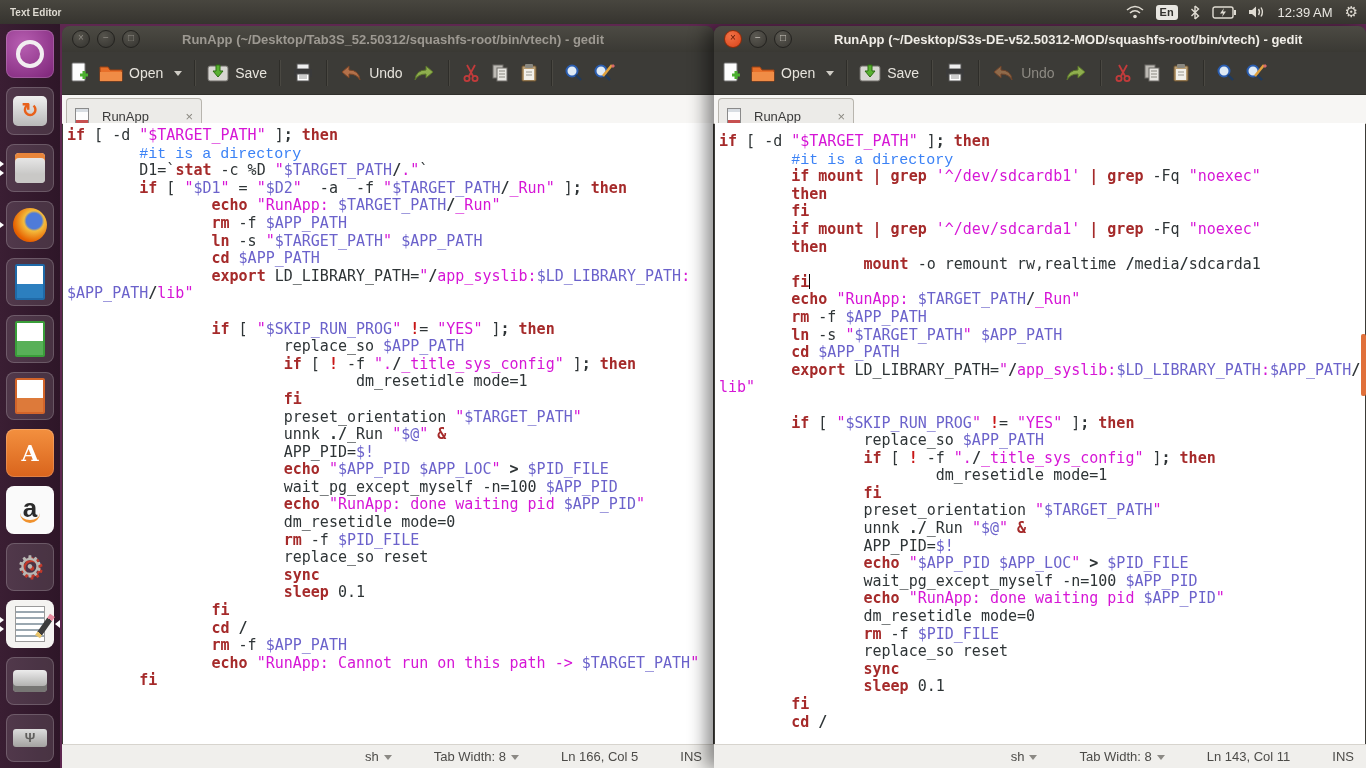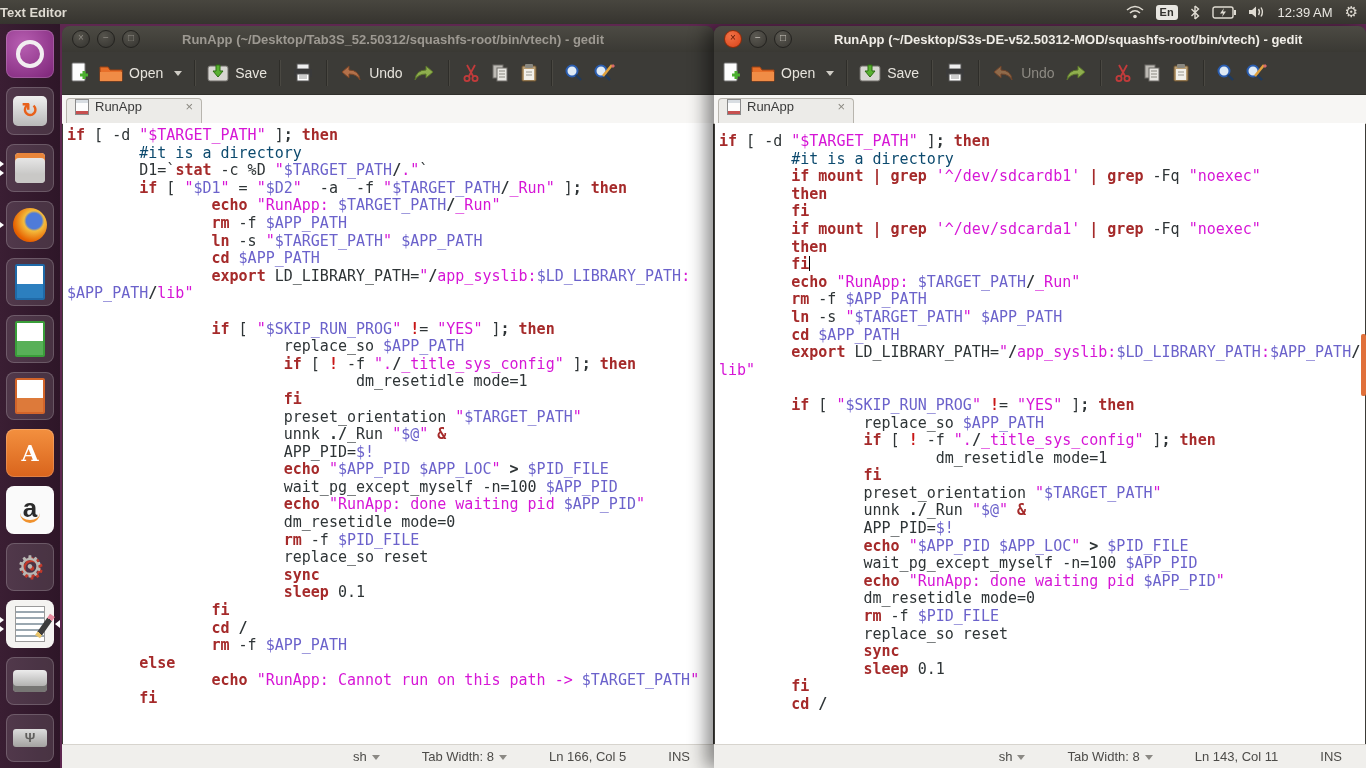--- a/index.html
+++ b/index.html
@@ -2,21 +2,21 @@
 <html><head>
 <meta charset="utf-8">
 <style>
   html,body{margin:0;padding:0;}
   body{width:1366px;height:768px;overflow:hidden;background:#5e2750;
        font-family:"Liberation Sans",sans-serif;position:relative;}
 
   
   .toppanel{position:absolute;left:0;top:0;width:1366px;height:24px;
     background:linear-gradient(#48463f,#36342f);color:#dfdbd2;display:flex;align-items:center;z-index:50;}
-  .toppanel .appname{font-weight:bold;font-size:13px;}
+  .toppanel .appname{font-weight:bold;font-size:10px;margin-left:10px;}
   .tray{margin-left:auto;display:flex;align-items:center;gap:12px;margin-right:8px;}
   .tray svg{display:block;}
   .kbd{background:#e8e6e1;color:#33322e;font-size:11px;font-weight:bold;
        border-radius:3px;padding:1px 4px;line-height:13px;text-align:right;}
   .clock{font-size:13px;color:#e8e6e1;}
 
   
   .launcher{position:absolute;left:0;top:24px;width:60px;height:744px;
     background:linear-gradient(90deg,#3a1e33,#2e1628);z-index:40;}
   .tile{position:absolute;left:6px;width:48px;height:48px;border-radius:8px;
@@ -75,44 +75,44 @@
   .tbtn{display:flex;align-items:center;gap:6px;color:#e6e3dc;font-size:14px;}
   .tbtn.dim{color:#8d8a83;}
   .tsep{width:1px;height:26px;background:#2e2d29;box-shadow:1px 0 0 #4a4842;margin:0 3px;}
   .caret-down{width:0;height:0;border-left:4px solid transparent;border-right:4px solid transparent;
     border-top:5px solid #cfccc5;margin-left:2px;}
   .toolbar svg{display:block;}
 
   .tabstrip{height:28px;background:#f7f6f4;border-bottom:1px solid #cfccc6;position:relative;}
   .tab{position:absolute;left:4px;top:3px;height:25px;width:118px;background:#ecebe8;
     border:1px solid #b8b5ae;border-bottom:none;border-radius:4px 4px 0 0;
-    display:flex;align-items:flex-start;gap:6px;padding:0 8px;}
+    display:flex;align-items:flex-end;gap:13px;padding:0 8px;}
   .tab .doc{width:12px;height:14px;background:#fdfdfd;border:1px solid #8a8a8a;
     box-shadow:inset 0 3px 0 #d8dde2, inset 0 -3px 0 #c75050;}
   .tab .tlabel{font-size:13px;color:#3a3a3a;}
   .tab .tclose{margin-left:auto;color:#8a8880;font-size:13px;}
 
   .textarea{position:absolute;left:1px;right:1px;top:97px;bottom:23px;background:#ffffff;
     overflow:hidden;font-family:"DejaVu Sans Mono","Liberation Mono",monospace;
     font-size:15px;line-height:17.6px;}
   .textarea .pad{padding:4px 0 0 4px;}
   .row{white-space:pre;height:17.6px;}
   .k{color:#a52a2a;font-weight:bold;}
   .s{color:#d616d6;}
   .v{color:#6b62cb;}
-  .c{color:#0c4a6e;}
+  .c{color:#3b82f6;font-family:Liberation Mono, monospace;}
   .p{color:#2e3436;}
   .b{color:#2e3436;font-weight:bold;}
   .r{color:#c81717;font-weight:bold;}
   .o{color:#3465a4;font-weight:bold;}
   .x{display:inline-block;width:1px;height:15px;background:#000;vertical-align:-2px;}
 
   .statusbar{position:absolute;left:0;right:0;bottom:0;height:23px;background:#f0efec;
     border-top:1px solid #d7d4ce;display:flex;align-items:center;justify-content:flex-end;
-    gap:42px;padding-right:24px;font-size:13px;color:#4c4b48;}
+    gap:42px;padding-right:12px;font-size:13px;color:#4c4b48;}
   .sitem{display:flex;align-items:center;gap:5px;}
   .sv{width:0;height:0;border-left:4px solid transparent;border-right:4px solid transparent;
     border-top:5px solid #8b8984;margin-top:2px;}
 
   .overlay-scroll{position:absolute;right:0;top:308px;width:5px;height:62px;
     background:#e0703a;border-radius:2px;z-index:30;}
 </style>
 </head>
 <body>
 
@@ -330,21 +330,20 @@
         <div class="row"><span class="p">                        wait_pg_except_myself -n=100 </span><span class="v">$APP_PID</span></div>
         <div class="row"><span class="p">                        </span><span class="k">echo</span><span class="p"> </span><span class="s">"RunApp: done waiting pid </span><span class="v">$APP_PID</span><span class="s">"</span></div>
         <div class="row"><span class="p">                        dm_resetidle mode=0</span></div>
         <div class="row"><span class="p">                        </span><span class="k">rm</span><span class="p"> -f </span><span class="v">$PID_FILE</span></div>
         <div class="row"><span class="p">                        replace_so reset</span></div>
         <div class="row"><span class="p">                        </span><span class="k">sync</span></div>
         <div class="row"><span class="p">                        </span><span class="k">sleep</span><span class="p"> 0.1</span></div>
         <div class="row"><span class="p">                </span><span class="k">fi</span></div>
         <div class="row"><span class="p">                </span><span class="k">cd</span><span class="p"> </span><span class="b">/</span></div>
         <div class="row"><span class="p">                </span><span class="k">rm</span><span class="p"> -f </span><span class="v">$APP_PATH</span></div>
-        <div class="row"><span class="p">        </span><span class="k">else</span></div>
         <div class="row"><span class="p">                </span><span class="k">echo</span><span class="p"> </span><span class="s">"RunApp: Cannot run on this path -&gt; </span><span class="v">$TARGET_PATH</span><span class="s">"</span></div>
         <div class="row"><span class="p">        </span><span class="k">fi</span></div>
       </div>
     </div>
   <div class="statusbar">
     <span class="sitem">
       <span>sh</span>
         <span class="sv"></span>
       </span>
     <span class="sitem">
@@ -457,20 +456,21 @@
   </div>
   <div class="textarea" style="font-size:15px;">
       <div class="pad" style="padding-top:10px;">
         <div class="row"><span class="k">if</span><span class="p"> [ -d </span><span class="s">"$TARGET_PATH"</span><span class="p"> ]</span><span class="b">;</span><span class="p"> </span><span class="k">then</span></div>
         <div class="row"><span class="p">        </span><span class="c">#it is a directory</span></div>
         <div class="row"><span class="p">        </span><span class="k">if</span><span class="p"> </span><span class="k">mount</span><span class="p"> </span><span class="k">|</span><span class="p"> </span><span class="k">grep</span><span class="p"> </span><span class="s">'^/dev/sdcardb1'</span><span class="p"> </span><span class="k">|</span><span class="p"> </span><span class="k">grep</span><span class="p"> -Fq </span><span class="s">"noexec"</span></div>
         <div class="row"><span class="p">        </span><span class="k">then</span></div>
         <div class="row"><span class="p">        </span><span class="k">fi</span></div>
         <div class="row"><span class="p">        </span><span class="k">if</span><span class="p"> </span><span class="k">mount</span><span class="p"> </span><span class="k">|</span><span class="p"> </span><span class="k">grep</span><span class="p"> </span><span class="s">'^/dev/sdcarda1'</span><span class="p"> </span><span class="k">|</span><span class="p"> </span><span class="k">grep</span><span class="p"> -Fq </span><span class="s">"noexec"</span></div>
         <div class="row"><span class="p">        </span><span class="k">then</span></div>
+        <div class="row"><span class="p">                </span><span class="k">mount</span><span class="p"> -o remount rw,realtime </span><span class="b">/</span><span class="p">media</span><span class="b">/</span><span class="p">sdcarda1</span></div>
         <div class="row"><span class="p">        </span><span class="k">fi</span><span class="x"></span></div>
         <div class="row"><span class="p">        </span><span class="k">echo</span><span class="p"> </span><span class="s">"RunApp: </span><span class="v">$TARGET_PATH</span><span class="b">/</span><span class="s">_Run"</span></div>
         <div class="row"><span class="p">        </span><span class="k">rm</span><span class="p"> -f </span><span class="v">$APP_PATH</span></div>
         <div class="row"><span class="p">        </span><span class="k">ln</span><span class="p"> -s </span><span class="s">"</span><span class="v">$TARGET_PATH</span><span class="s">"</span><span class="p"> </span><span class="v">$APP_PATH</span></div>
         <div class="row"><span class="p">        </span><span class="k">cd</span><span class="p"> </span><span class="v">$APP_PATH</span></div>
         <div class="row"><span class="p">        </span><span class="k">export</span><span class="p"> LD_LIBRARY_PATH=</span><span class="s">"</span><span class="b">/</span><span class="s">app_syslib:</span><span class="v">$LD_LIBRARY_PATH</span><span class="s">:</span><span class="v">$APP_PATH</span><span class="b">/</span></div>
         <div class="row"><span class="s">lib"</span></div>
         <div class="row">&nbsp;</div>
         <div class="row"><span class="p">        </span><span class="k">if</span><span class="p"> [ </span><span class="s">"</span><span class="v">$SKIP_RUN_PROG</span><span class="s">"</span><span class="p"> </span><span class="r">!</span><span class="p">= </span><span class="s">"YES"</span><span class="p"> ]</span><span class="b">;</span><span class="p"> </span><span class="k">then</span></div>
         <div class="row"><span class="p">                replace_so </span><span class="v">$APP_PATH</span></div>

